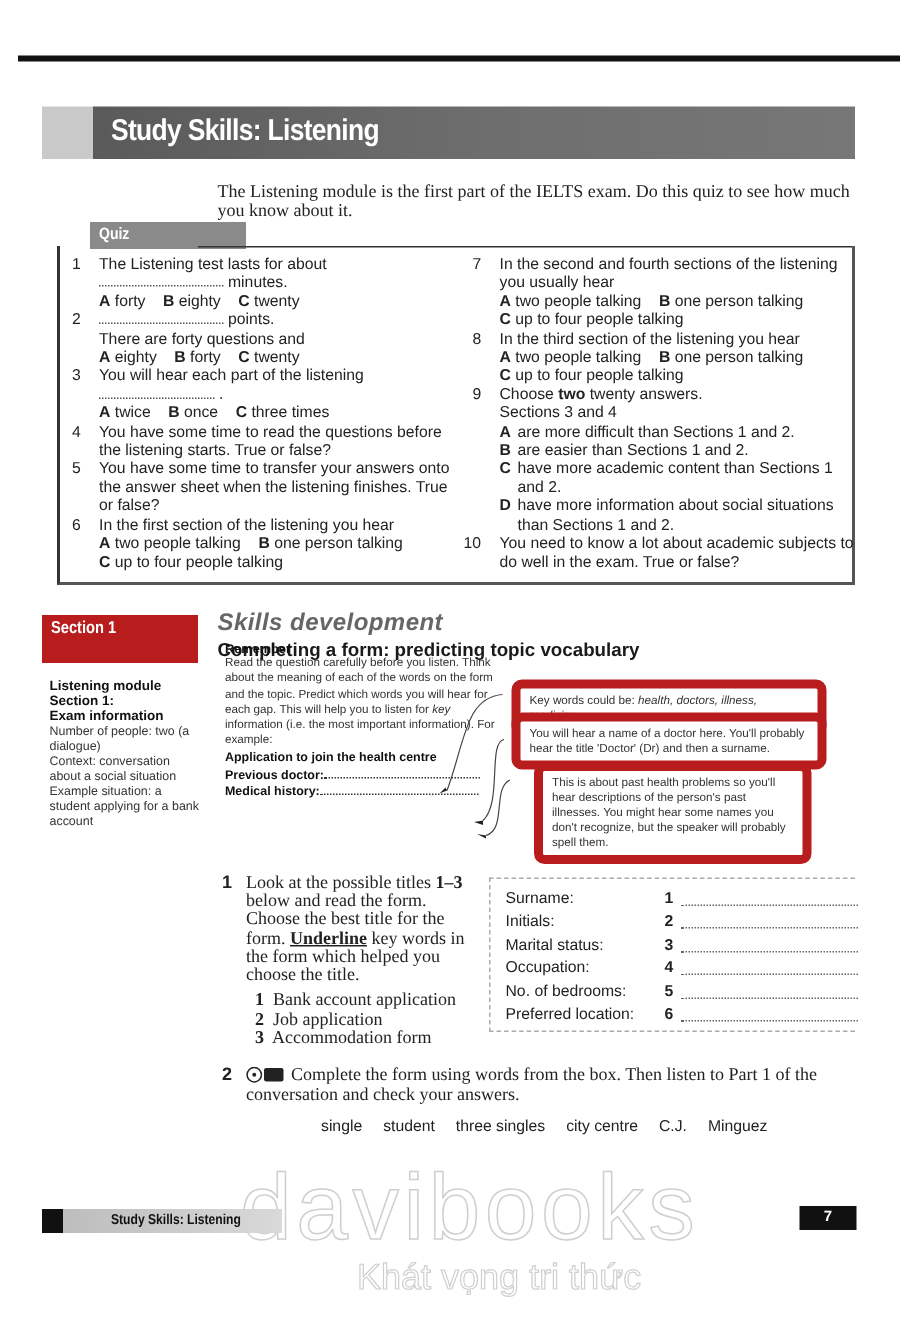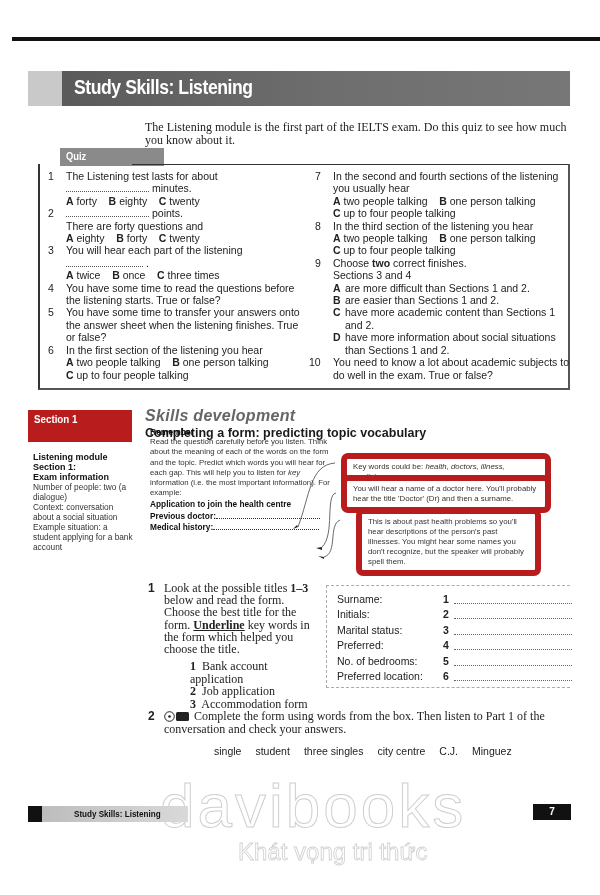--- a/index.html
+++ b/index.html
@@ -47,21 +47,21 @@
   .callout { position: absolute; border: 6px solid #b91c1c; border-radius: 7px; background: #fff; font-size: 7.8px; line-height: 10px; color: #333; padding: 3px 6px; }
   .callout i { font-style: italic; }
 
   .arrows { position: absolute; left: 300px; top: 455px; }
 
   .task1 { position: absolute; left: 148px; top: 582px; width: 170px; font-family: "Liberation Serif", serif; font-size: 12px; line-height: 12.2px; color: #222; }
   .task1 .num { position: absolute; left: 0; top: 0; font-family: "Liberation Sans", sans-serif; font-weight: bold; }
   .task1 .txt { margin-left: 16px; }
   .task1 .u { text-decoration: underline; font-weight: bold; }
   .task1 .choices { margin-top: 5px; margin-left: 22px; }
-  .task1 .choices div { line-height: 12.5px; margin-left: 20px; }
+  .task1 .choices div { line-height: 12.5px; }
 
   .form-box { position: absolute; left: 326px; top: 585px; width: 244px; height: 103px; border: 1px dashed #aaa; border-right: none; }
   .form-row { position: absolute; left: 10px; font-size: 10.5px; color: #222; width: 232px; height: 14px; }
   .form-row .lbl { position: absolute; left: 0; }
   .form-row .n { position: absolute; left: 106px; font-weight: bold; }
   .form-row .line { position: absolute; left: 117px; width: 118px; top: 10px; border-bottom: 1px dotted #666; }
 
   .task2 { position: absolute; left: 148px; top: 710px; width: 420px; font-family: "Liberation Serif", serif; font-size: 12px; line-height: 13px; color: #222; }
   .task2 .num { position: absolute; left: 0; top: 0; font-family: "Liberation Sans", sans-serif; font-weight: bold; }
   .task2 .txt { margin-left: 16px; text-indent: 30px; }
@@ -157,21 +157,21 @@
       <div class="body">
         <div>In the third section of the listening you hear</div>
         <div class="opts"><b>A</b> <span>two people talking</span>&nbsp;&nbsp;&nbsp; <b>B</b> <span>one person talking</span></div>
         <div class="opts"><b>C</b> <span>up to four people talking</span></div>
       </div>
     </div>
 
     <div class="q">
       <span class="num">9</span>
       <div class="body">
-        <div><span>Choose </span><b>two</b><span> correct finishes.</span></div>
+        <div><span>Choose </span><b>two</b><span> twenty answers.</span></div>
         <div>Sections 3 and 4</div>
         <div class="opts" style="display:flex">
             <b style="width:12px;flex-shrink:0">A</b>
             <span>are more difficult than Sections 1 and 2.</span>
           </div>
         <div class="opts" style="display:flex">
             <b style="width:12px;flex-shrink:0">B</b>
             <span>are easier than Sections 1 and 2.</span>
           </div>
         <div class="opts" style="display:flex">
@@ -248,21 +248,21 @@
       <span class="lbl">Initials:</span>
       <span class="n">2</span>
       <span class="line"></span>
     </div>
   <div class="form-row" style="top:38px">
       <span class="lbl">Marital status:</span>
       <span class="n">3</span>
       <span class="line"></span>
     </div>
   <div class="form-row" style="top:53px">
-      <span class="lbl">Preferred:</span>
+      <span class="lbl">Occupation:</span>
       <span class="n">4</span>
       <span class="line"></span>
     </div>
   <div class="form-row" style="top:69px">
       <span class="lbl">No. of bedrooms:</span>
       <span class="n">5</span>
       <span class="line"></span>
     </div>
   <div class="form-row" style="top:84px">
       <span class="lbl">Preferred location:</span>

